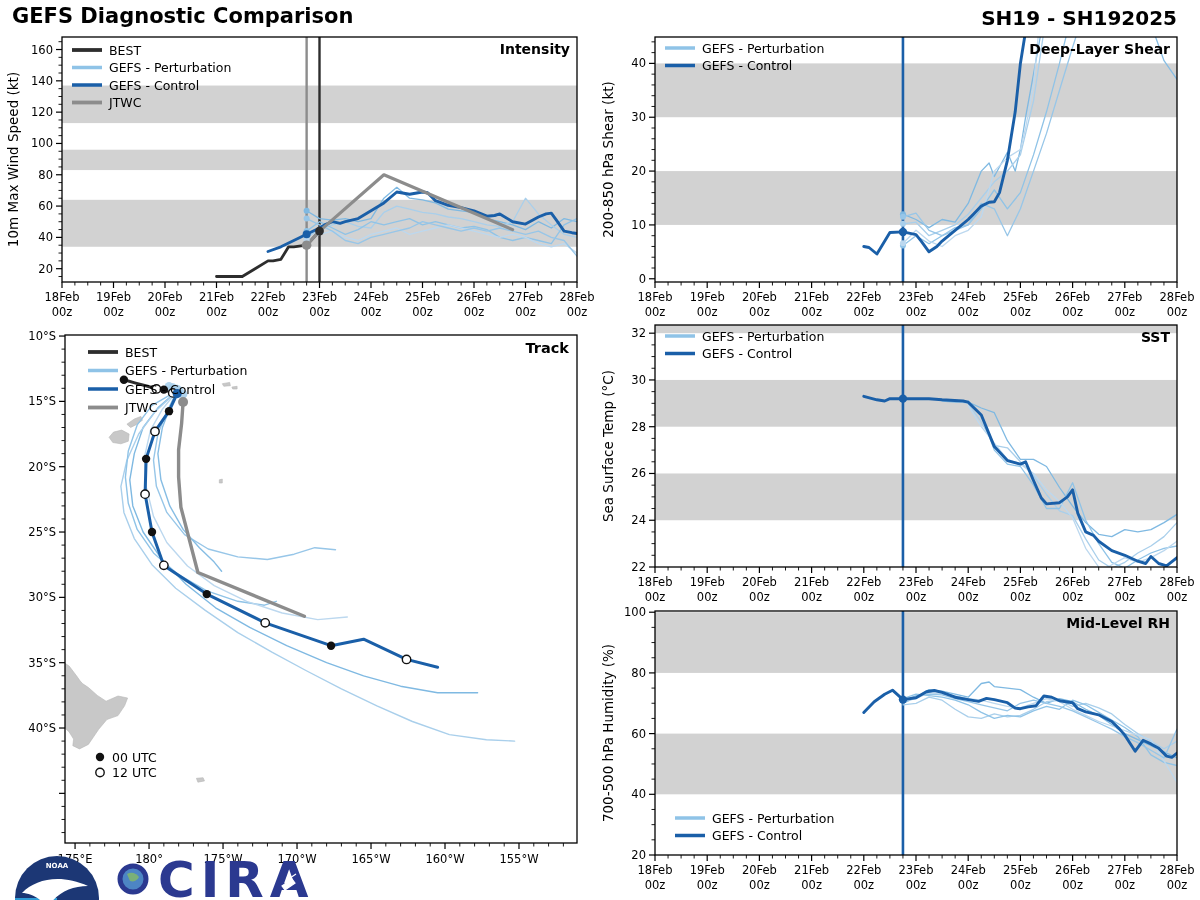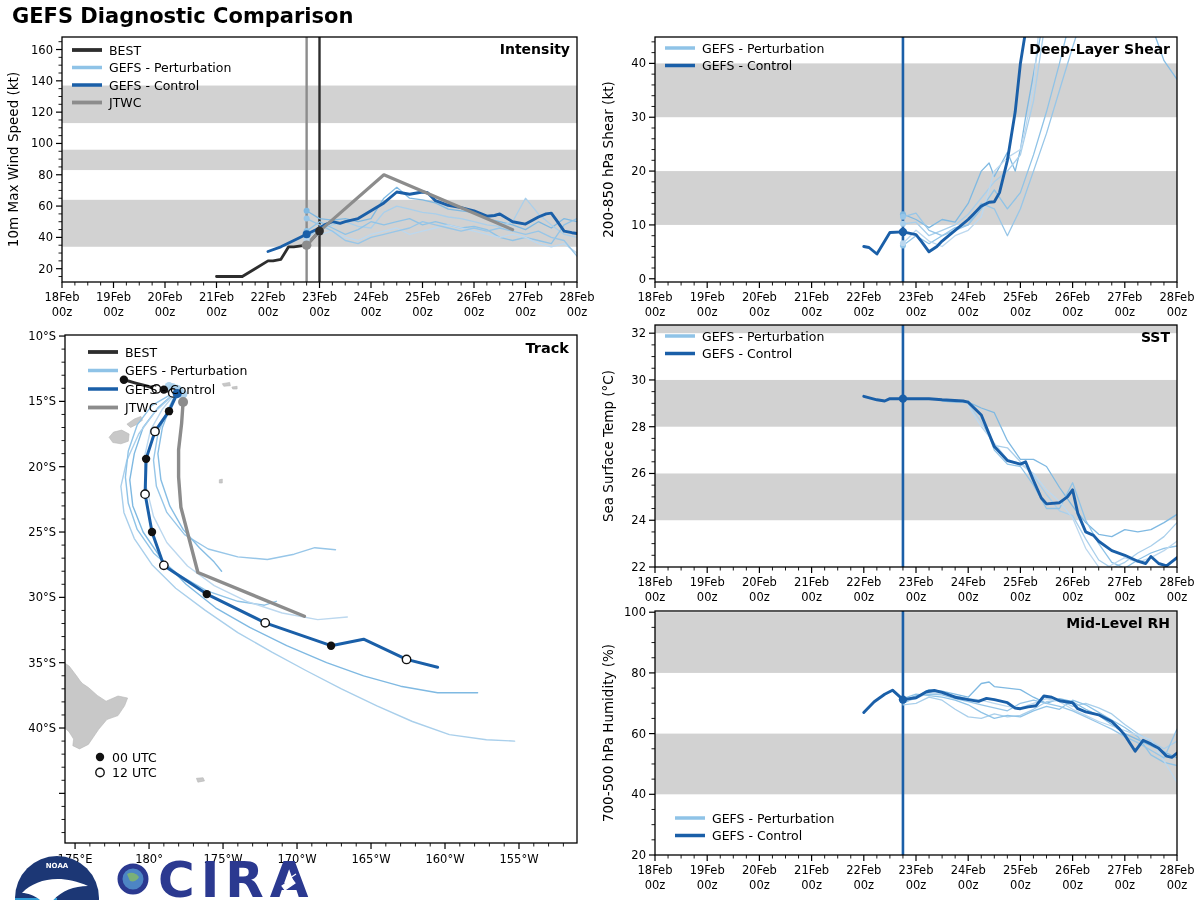--- a/index.html
+++ b/index.html
@@ -7,20 +7,21 @@
           font-family:"DejaVu Sans","Liberation Sans",sans-serif;}
   .hdr-title{position:absolute;left:12px;top:4px;font-size:21px;font-weight:bold;color:#000;}
   .hdr-storm{position:absolute;right:23px;top:6px;font-size:20px;font-weight:bold;color:#000;}
   svg text{font-family:"DejaVu Sans","Liberation Sans",sans-serif;}
 </style>
 </head>
 <body>
 
 <div class="canvas">
   <div class="hdr-title">GEFS Diagnostic Comparison</div>
+  <div class="hdr-storm">SH19 - SH192025</div>
   <svg id="fig" width="1200" height="900">
       <g>
         <clipPath id="clip-intensity">
           <rect x="62" y="37" width="515" height="245"></rect>
         </clipPath>
         <rect x="62" y="199.81150159744408" width="515" height="46.964856230031955" fill="#d2d2d2"></rect>
         <rect x="62" y="149.71565495207668" width="515" height="20.35143769968053" fill="#d2d2d2"></rect>
         <rect x="62" y="85.5303514376997" width="515" height="37.57188498402556" fill="#d2d2d2"></rect>
         <line x1="306.625" y1="37" x2="306.625" y2="282" stroke="#8c8c8c" stroke-width="2.4"></line>
         <line x1="319.5" y1="37" x2="319.5" y2="282" stroke="#2d2d2d" stroke-width="2.4"></line>

